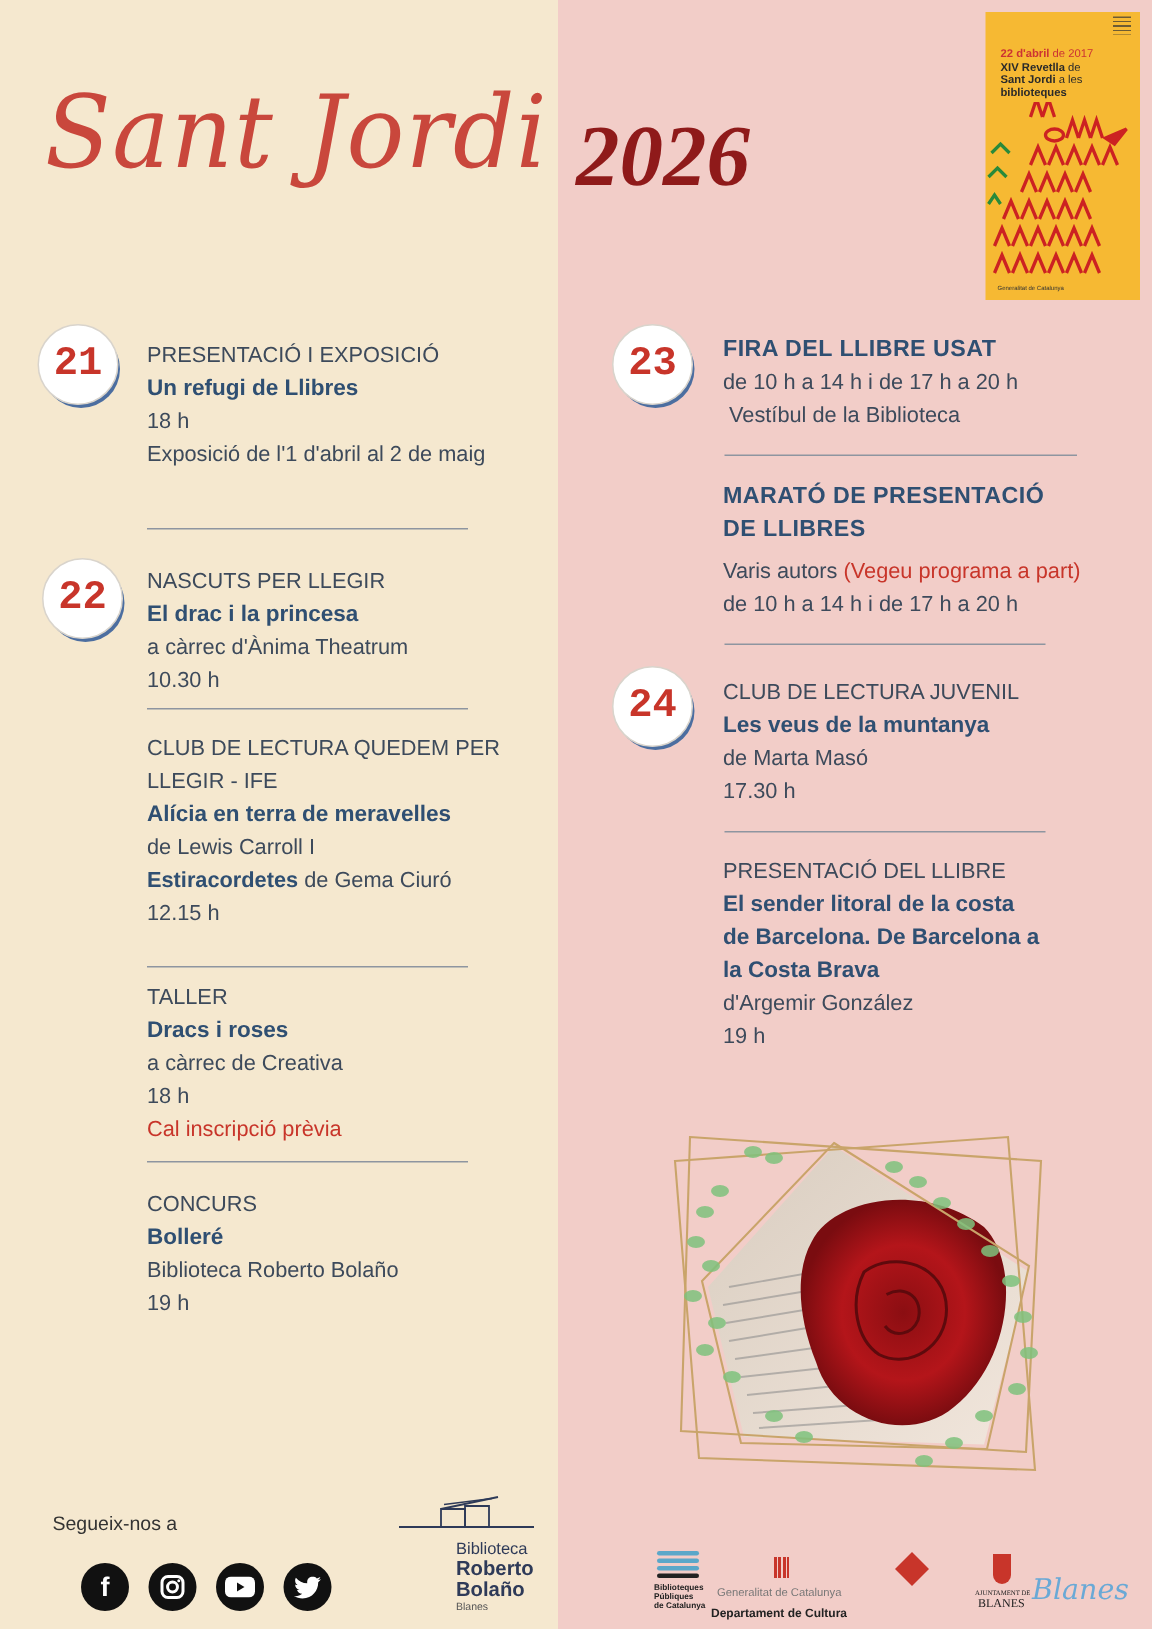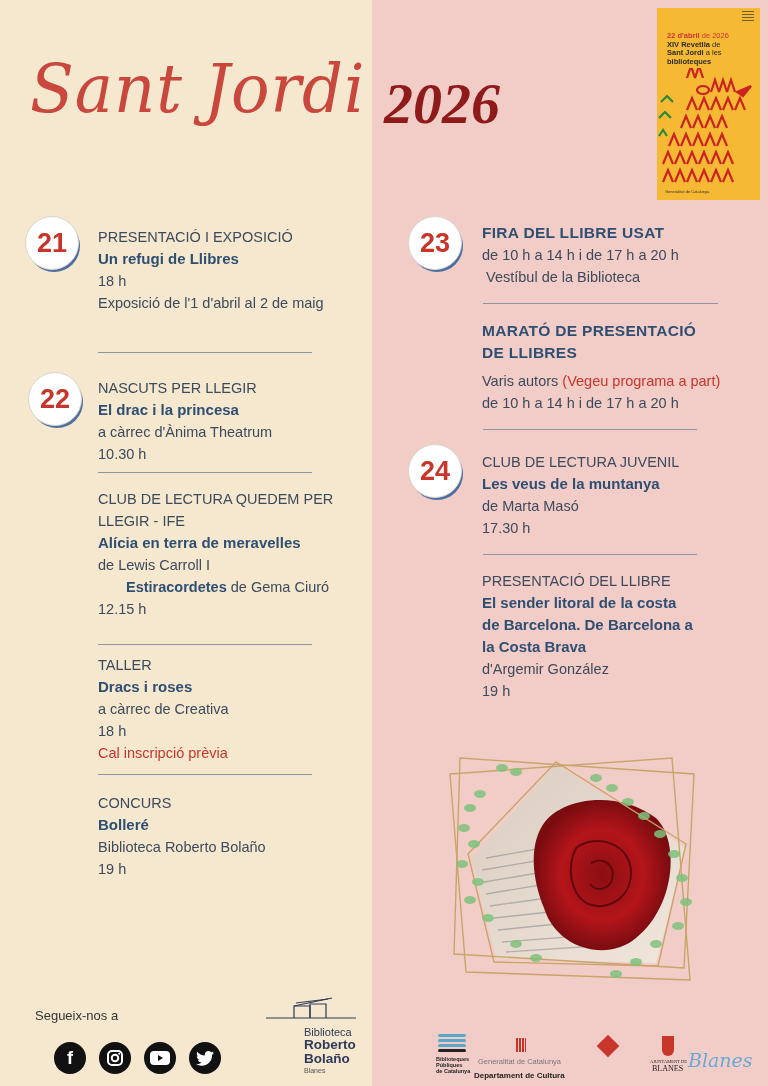--- a/index.html
+++ b/index.html
@@ -36,29 +36,29 @@
   .poster .p-foot { position: absolute; left: 8px; bottom: 6px; font-size: 4px; color:#333; }
   .poster svg { position: absolute; left: 0; top: 60px; }
 
   .badge {
     position: absolute; width: 54px; height: 54px; border-radius: 50%;
     background: #ffffff;
     box-shadow: 2px 3px 0 -1px #4c6ea0;
     border: 1px solid #d9d4cc;
     display: flex; align-items: center; justify-content: center;
     font-weight: bold; font-size: 27px; color: #c8352a;
-    font-family: Liberation Sans, sans-serif;
+    font-family: Liberation Mono, monospace;
   }
 
   .event { position: absolute; font-size: 14.5px; line-height: 22px; color: #3d4a5b; }
   .event .cat { text-transform: uppercase; letter-spacing: 0; }
   .event .ttl { font-weight: bold; color: #2f4f72; font-size: 15px; }
   .event .catb { font-weight: bold; color: #2f4f72; font-size: 15.5px; letter-spacing: .3px; }
   .event .red { color: #c8352a; }
-  .event .b { font-weight: bold; color: #2f4f72; margin-left: 28px; }
+  .event .b { font-weight: bold; color: #2f4f72; }
 
   .divider { position: absolute; height: 1px; background: #8e95a0; }
 
   .follow { position: absolute; left: 35px; top: 1008px; font-size: 13px; color: #333; }
   .socials { position: absolute; left: 54px; top: 1042px; display: flex; gap: 13px; }
   .social { width: 32px; height: 32px; border-radius: 50%; background: #111; display: flex; align-items: center; justify-content: center; color: #fff; font-weight: bold; font-size: 18px; }
 
   .lib-logo { position: absolute; left: 266px; top: 994px; width: 100px; }
   .lib-logo .l1 { font-size: 11px; color: #2e3a58; margin-left: 38px; margin-top: 2px; line-height: 12px;}
   .lib-logo .l2 { font-size: 13.5px; font-weight: bold; color: #2e3a58; margin-left: 38px; line-height: 14px; }
@@ -74,21 +74,21 @@
 
 <div class="bg-left"></div>
 <div class="bg-right"></div>
 
 <div class="title-script">Sant Jordi</div>
 <div class="title-year">2026</div>
 
 <div class="poster">
   <div class="p-logo"></div>
   <div class="p-text">
-    <div><span class="red">22 d'abril</span><span class="red thin"> de 2026</span></div>
+    <div><span class="red">22 d'abril</span><span class="red thin"> de 2017</span></div>
     <div><span>XIV Revetlla</span><span class="thin"> de</span></div>
     <div><span>Sant Jordi</span><span class="thin"> a les</span></div>
     <div>biblioteques</div>
   </div>
   <svg width="103" height="120" viewBox="0 0 103 120">
     <g fill="none" stroke-width="2.2">
       <path d="M30 10 L34 -2 L38 10 M38 10 L42 -2 L46 10" stroke="#c22"></path>
       <path d="M54 24 L58 12 L62 24 M62 24 L66 12 L70 24 M70 24 L74 12 L78 24" stroke="#c22"></path>
       <ellipse cx="46" cy="22" rx="6" ry="4" stroke="#c22"></ellipse>
       <path d="M80 24 L94 18 L86 28 Z" fill="#c22" stroke="#c22"></path>

